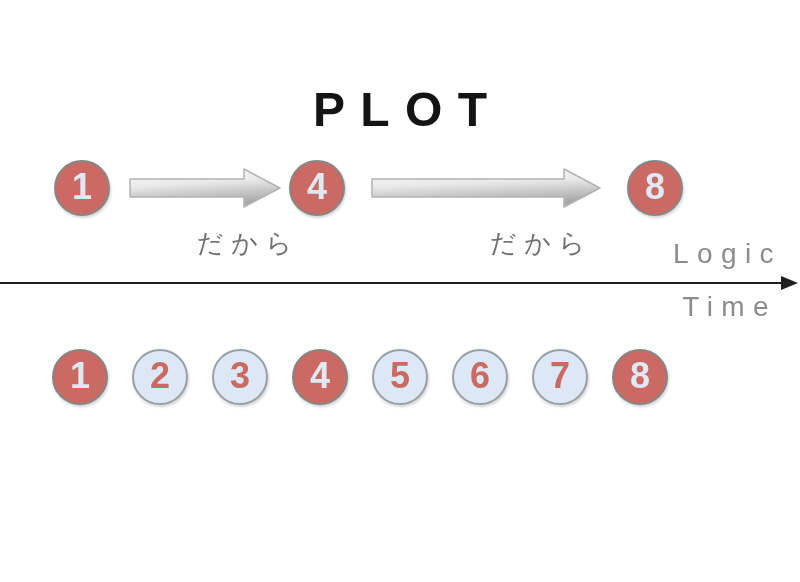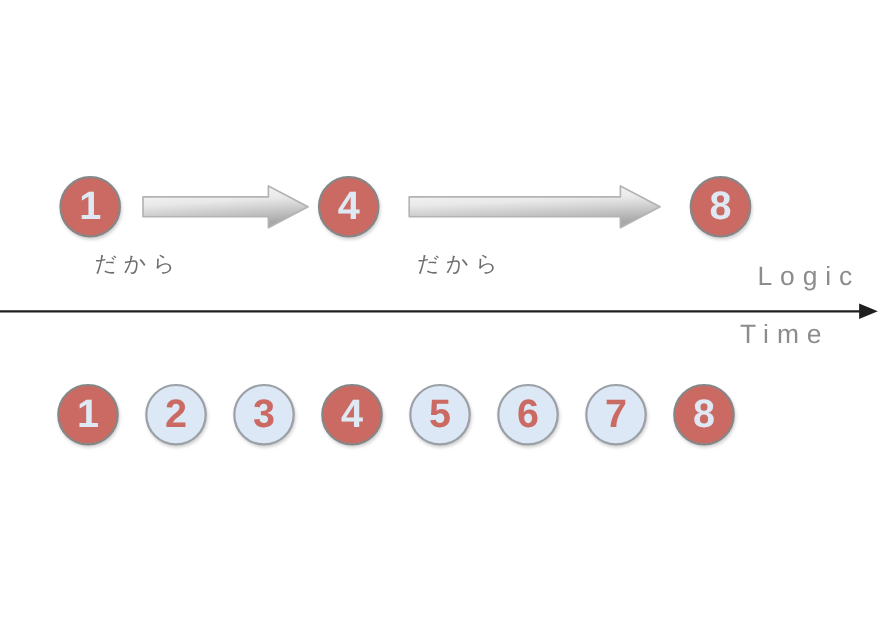--- a/index.html
+++ b/index.html
@@ -39,47 +39,48 @@
     font-weight:700;
     line-height:1;
     transform:translateY(-1px);
   }
   .node.red .num{color:#dfe9f4;}
   .node.blue .num{color:#cb6a63;}
   .connector-label{
     position:absolute;
     top:228px;
     width:220px;
-    text-align:left;
-    font-size:20px;
+    text-align:right;
+    font-size:26px;
     color:#6f6f6f;
     letter-spacing:0.30em;
     text-indent:0.30em;
     line-height:1.2;
     white-space:nowrap;
   }
   .axis-label{
     position:absolute;
     width:200px;
     text-align:right;
-    font-size:24px;
+    font-size:28px;
     color:#8c8c8c;
     letter-spacing:0.30em;
     line-height:1;
     white-space:nowrap;
   }
   .axis-label.logic{left:582px;top:240px;}
-  .axis-label.time{left:554px;top:293px;}
+  .axis-label.time{left:577px;top:293px;}
   svg.layer{position:absolute;left:0;pointer-events:none;}
 </style>
 </head>
 <body>
 
 <div class="canvas">
 
+  <div class="title plot-title">PLOT</div>
 
   <svg class="layer" style="top:166px" width="800" height="46">
     <defs>
       <linearGradient id="arrowGrad" x1="0" y1="0" x2="0.25" y2="1">
         <stop offset="0" stop-color="#fcfcfc"></stop>
         <stop offset="0.45" stop-color="#e9e9e9"></stop>
         <stop offset="1" stop-color="#a8a8a8"></stop>
       </linearGradient>
     </defs>
     <polygon points="130,13 244,13 244,3 280,22 244,41 244,31 130,31" fill="url(#arrowGrad)" stroke="#b3b3b3" stroke-width="1.5" stroke-linejoin="round"></polygon>

